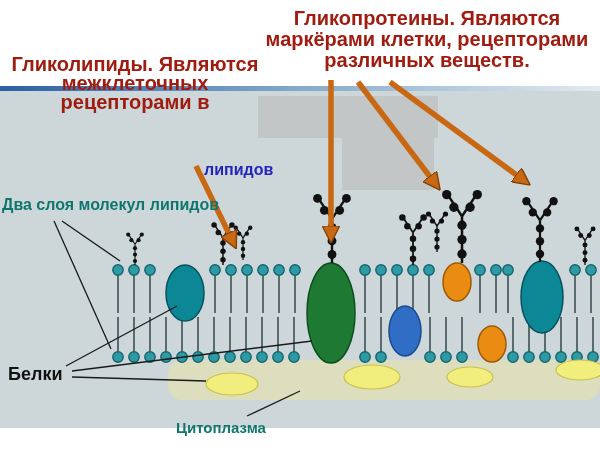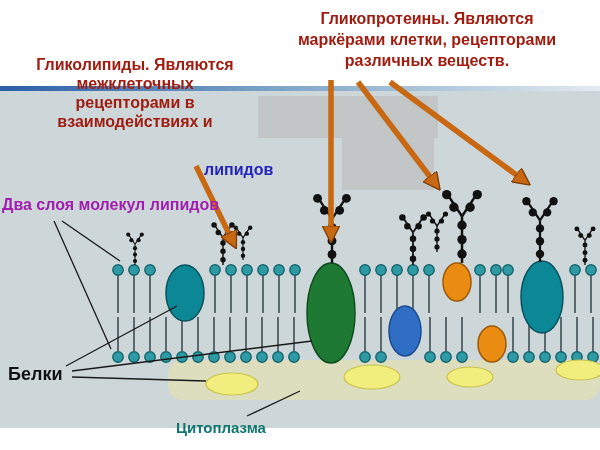--- a/index.html
+++ b/index.html
@@ -2,25 +2,25 @@
 <html><head>
 <meta charset="utf-8">
 <style>
   html,body { margin:0; padding:0; }
   .slide {
     position:relative; width:600px; height:450px; background:#ffffff;
     font-family:"Liberation Sans", sans-serif; overflow:hidden;
   }
   .slide svg { position:absolute; left:0; top:0; }
   .lbl { position:absolute; font-weight:bold; z-index:2; }
-  .lbl-red { color:#a01c10; font-size:16px; text-align:center; }
+  .lbl-red { color:#a01c10; font-size:20px; text-align:center; }
   .lbl-glycolipids { left:10px; top:55px; width:250px; line-height:19px; }
   .lbl-glycoproteins { left:262px; top:8px; width:330px; line-height:21px; }
   .lbl-carbs { left:204px; top:161px; color:#2424bd; font-size:16px; }
-  .lbl-bilayer { left:2px; top:196px; color:#a21caf; font-size:16px; }
+  .lbl-bilayer { left:2px; top:196px; color:#0f766e; font-size:16px; }
   .lbl-proteins { left:8px; top:364px; color:#111; font-size:18px; }
   .lbl-cytoplasm { left:176px; top:419px; color:#0f766e; font-size:15px; }
 </style>
 </head>
 <body>
 
 <div class="slide">
 
   <svg width="600" height="450" viewBox="0 0 600 450">
     <defs>
@@ -153,21 +153,20 @@
       <line x1="331" y1="80" x2="331" y2="238" marker-end="url(#arrowO)"></line>
       <line x1="358" y1="82" x2="437" y2="186" marker-end="url(#arrowO)"></line>
       <line x1="390" y1="82" x2="526" y2="182" marker-end="url(#arrowO)"></line>
     </g>
   </svg>
 
   <div class="lbl lbl-red lbl-glycolipids">
     <div>Гликолипиды. Являются</div>
     <div>межклеточных</div>
     <div>рецепторами в</div>
-    <div>взаимодействиях и</div>
   </div>
 
   <div class="lbl lbl-red lbl-glycoproteins">
     <div>Гликопротеины. Являются</div>
     <div>маркёрами клетки, рецепторами</div>
     <div>различных веществ.</div>
   </div>
 
   <div class="lbl lbl-carbs">липидов</div>
   <div class="lbl lbl-bilayer">Два слоя молекул липидов</div>

